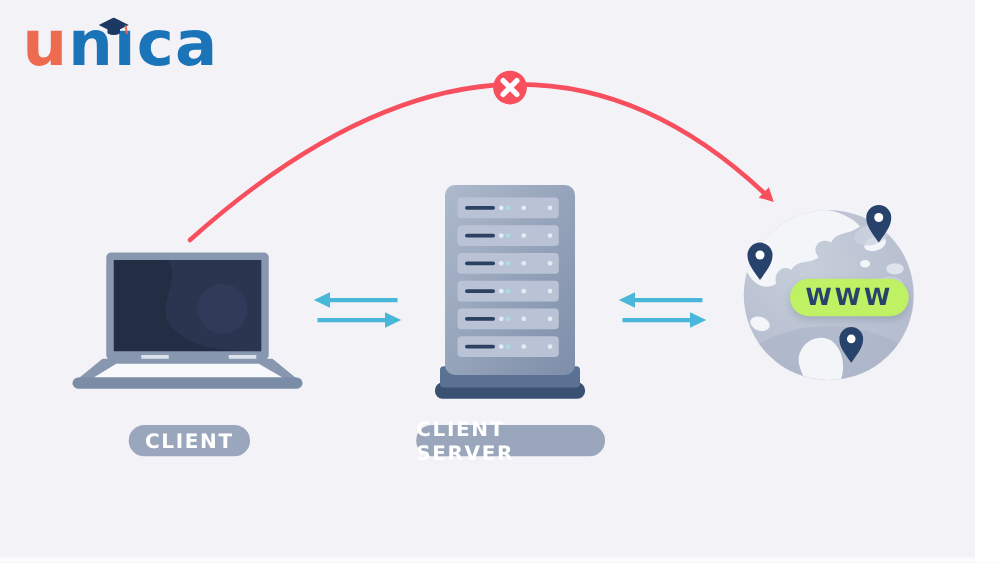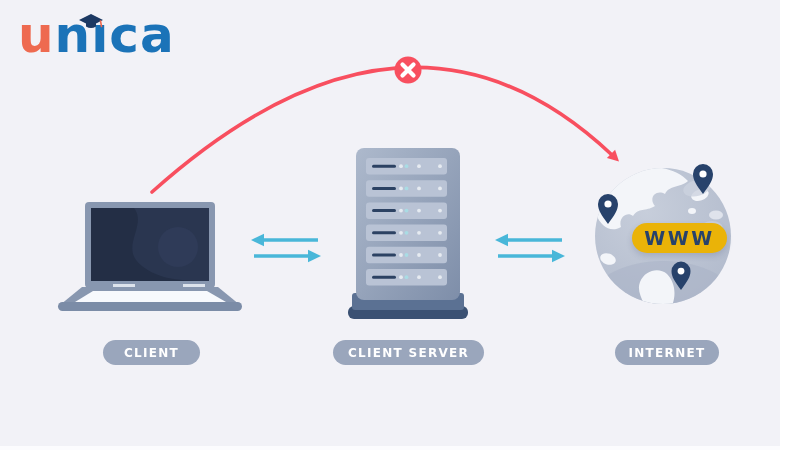--- a/index.html
+++ b/index.html
@@ -17,32 +17,32 @@
     font-size:50px;font-weight:bold;letter-spacing:1px;line-height:62px;
     user-select:none;
   }
   .logo .lu{color:#ee6a50;}
   .logo .lb{color:#1b73b8;}
   .logo .cap{position:absolute;left:61px;top:10px;width:24px;height:15px;}
 
   
   .pill{
     position:absolute;background:#9aa6bc;color:#ffffff;
-    font-weight:bold;font-size:12px;letter-spacing:1.3px;
+    font-weight:bold;font-size:16px;letter-spacing:1.3px;
     display:flex;align-items:center;justify-content:center;
     border-radius:13px;
   }
   .pill-client{left:103px;top:340px;width:97px;height:25px;}
   .pill-proxy{left:333px;top:340px;width:151px;height:25px;}
   .pill-internet{left:615px;top:340px;width:104px;height:25px;}
 
   
   .www-badge{
     position:absolute;left:632px;top:223px;width:95px;height:30px;
-    background:#eab308;border-radius:16px;
+    background:#bef264;border-radius:16px;
     display:flex;align-items:center;justify-content:center;
     color:#27426b;font-size:19px;font-weight:bold;letter-spacing:2.5px;
     box-shadow:0 3px 6px rgba(44,58,94,0.18);
   }
 </style>
 </head>
 <body>
 
 <div class="stage">
 
@@ -200,16 +200,15 @@
       <polygon points="12,0 24,6 12,12 0,6" fill="#1c3963"></polygon>
       <path d="M7,9 L7,12.5 Q12,15.5 17,12.5 L17,9 Z" fill="#1c3963"></path>
       <line x1="21.5" y1="7" x2="22.5" y2="12.5" stroke="#ee6a50" stroke-width="1.6" stroke-linecap="round"></line>
     </svg>
   </div>
 
   <div class="www-badge">WWW</div>
 
   <div class="pill pill-client">CLIENT</div>
   <div class="pill pill-proxy">CLIENT SERVER</div>
-  <div class="pill pill-internet">INTERNET</div>
 
   <div class="bottom-strip"></div>
 </div>
 
 </body></html>

